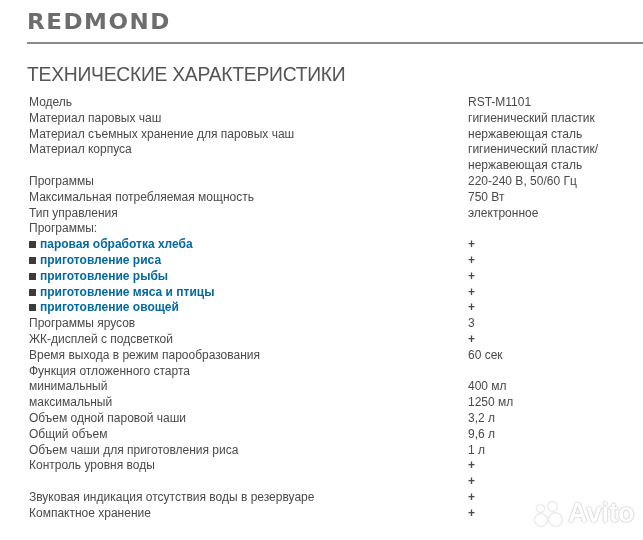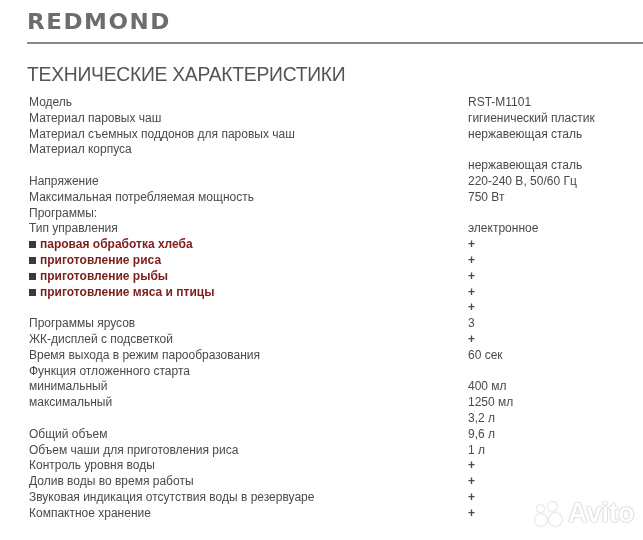--- a/index.html
+++ b/index.html
@@ -22,21 +22,21 @@
     transform:scaleX(0.92); transform-origin:left top; font-weight:normal;
   }
   .specs {
     position:absolute; left:29px; top:95px; width:614px;
   }
   .row {
     position:relative; height:15.8px; line-height:15.8px; font-size:12px; white-space:nowrap;
   }
   .row .lbl { position:absolute; left:0; top:0; }
   .row .val { position:absolute; left:439px; top:0; }
-  .row.bold .lbl { font-weight:bold; color:#7f1d1d; }
+  .row.bold .lbl { font-weight:bold; color:#0369a1; }
   .bullet {
     display:inline-block; width:7px; height:7px; background:#3a3a3a; margin-right:4px; vertical-align:0px;
   }
   .plus { font-weight:bold; }
   .watermark {
     position:absolute; left:533px; top:498px; color:#ffffff; font-size:27px; font-weight:bold;
     text-shadow:0 0 2px #bbbbbb, 0 0 1px #999999; display:flex; align-items:center; gap:5px; opacity:0.95;
   }
   .wm-dots { position:relative; width:30px; height:28px; }
   .wm-dots span { position:absolute; border-radius:50%; background:#ffffff; box-shadow:0 0 2px #aaaaaa; }
@@ -51,63 +51,65 @@
 <div class="specs" id="specs">
     <div class="row">
       <span class="lbl"><span>Модель</span></span>
       <span class="val">RST-M1101</span>
     </div>
     <div class="row">
       <span class="lbl"><span>Материал паровых чаш</span></span>
       <span class="val">гигиенический пластик</span>
     </div>
     <div class="row">
-      <span class="lbl"><span>Материал съемных поддонов для паровых чаш</span></span>
+      <span class="lbl"><span>Материал съемных хранение для паровых чаш</span></span>
       <span class="val">нержавеющая сталь</span>
     </div>
     <div class="row">
       <span class="lbl"><span>Материал корпуса</span></span>
+      <span class="val">гигиенический пластик/</span>
     </div>
     <div class="row">
       <span class="lbl"><span></span></span>
       <span class="val">нержавеющая сталь</span>
     </div>
     <div class="row">
-      <span class="lbl"><span>Напряжение</span></span>
+      <span class="lbl"><span>Программы</span></span>
       <span class="val">220-240 В, 50/60 Гц</span>
     </div>
     <div class="row">
       <span class="lbl"><span>Максимальная потребляемая мощность</span></span>
       <span class="val">750 Вт</span>
     </div>
     <div class="row">
+      <span class="lbl"><span>Тип управления</span></span>
+      <span class="val">электронное</span>
+    </div>
+    <div class="row">
       <span class="lbl"><span>Программы:</span></span>
       <span class="val"></span>
-    </div>
-    <div class="row">
-      <span class="lbl"><span>Тип управления</span></span>
-      <span class="val">электронное</span>
     </div>
     <div class="row bold">
       <span class="lbl"><span class="bullet"></span><span>паровая обработка хлеба</span></span>
       <span class="val plus">+</span>
     </div>
     <div class="row bold">
       <span class="lbl"><span class="bullet"></span><span>приготовление риса</span></span>
       <span class="val plus">+</span>
     </div>
     <div class="row bold">
       <span class="lbl"><span class="bullet"></span><span>приготовление рыбы</span></span>
       <span class="val plus">+</span>
     </div>
     <div class="row bold">
       <span class="lbl"><span class="bullet"></span><span>приготовление мяса и птицы</span></span>
       <span class="val plus">+</span>
     </div>
     <div class="row bold">
+      <span class="lbl"><span class="bullet"></span><span>приготовление овощей</span></span>
       <span class="val plus">+</span>
     </div>
     <div class="row">
       <span class="lbl"><span>Программы ярусов</span></span>
       <span class="val">3</span>
     </div>
     <div class="row">
       <span class="lbl"><span>ЖК-дисплей с подсветкой</span></span>
       <span class="val plus">+</span>
     </div>
@@ -120,36 +122,36 @@
     </div>
     <div class="row">
       <span class="lbl"><span>минимальный</span></span>
       <span class="val">400 мл</span>
     </div>
     <div class="row">
       <span class="lbl"><span>максимальный</span></span>
       <span class="val">1250 мл</span>
     </div>
     <div class="row">
+      <span class="lbl"><span>Объем одной паровой чаши</span></span>
       <span class="val">3,2 л</span>
     </div>
     <div class="row">
       <span class="lbl"><span>Общий объем</span></span>
       <span class="val">9,6 л</span>
     </div>
     <div class="row">
       <span class="lbl"><span>Объем чаши для приготовления риса</span></span>
       <span class="val">1 л</span>
     </div>
     <div class="row">
       <span class="lbl"><span>Контроль уровня воды</span></span>
       <span class="val plus">+</span>
     </div>
     <div class="row">
-      <span class="lbl"><span>Долив воды во время работы</span></span>
       <span class="val plus">+</span>
     </div>
     <div class="row">
       <span class="lbl"><span>Звуковая индикация отсутствия воды в резервуаре</span></span>
       <span class="val plus">+</span>
     </div>
     <div class="row">
       <span class="lbl"><span>Компактное хранение</span></span>
       <span class="val plus">+</span>
     </div>

